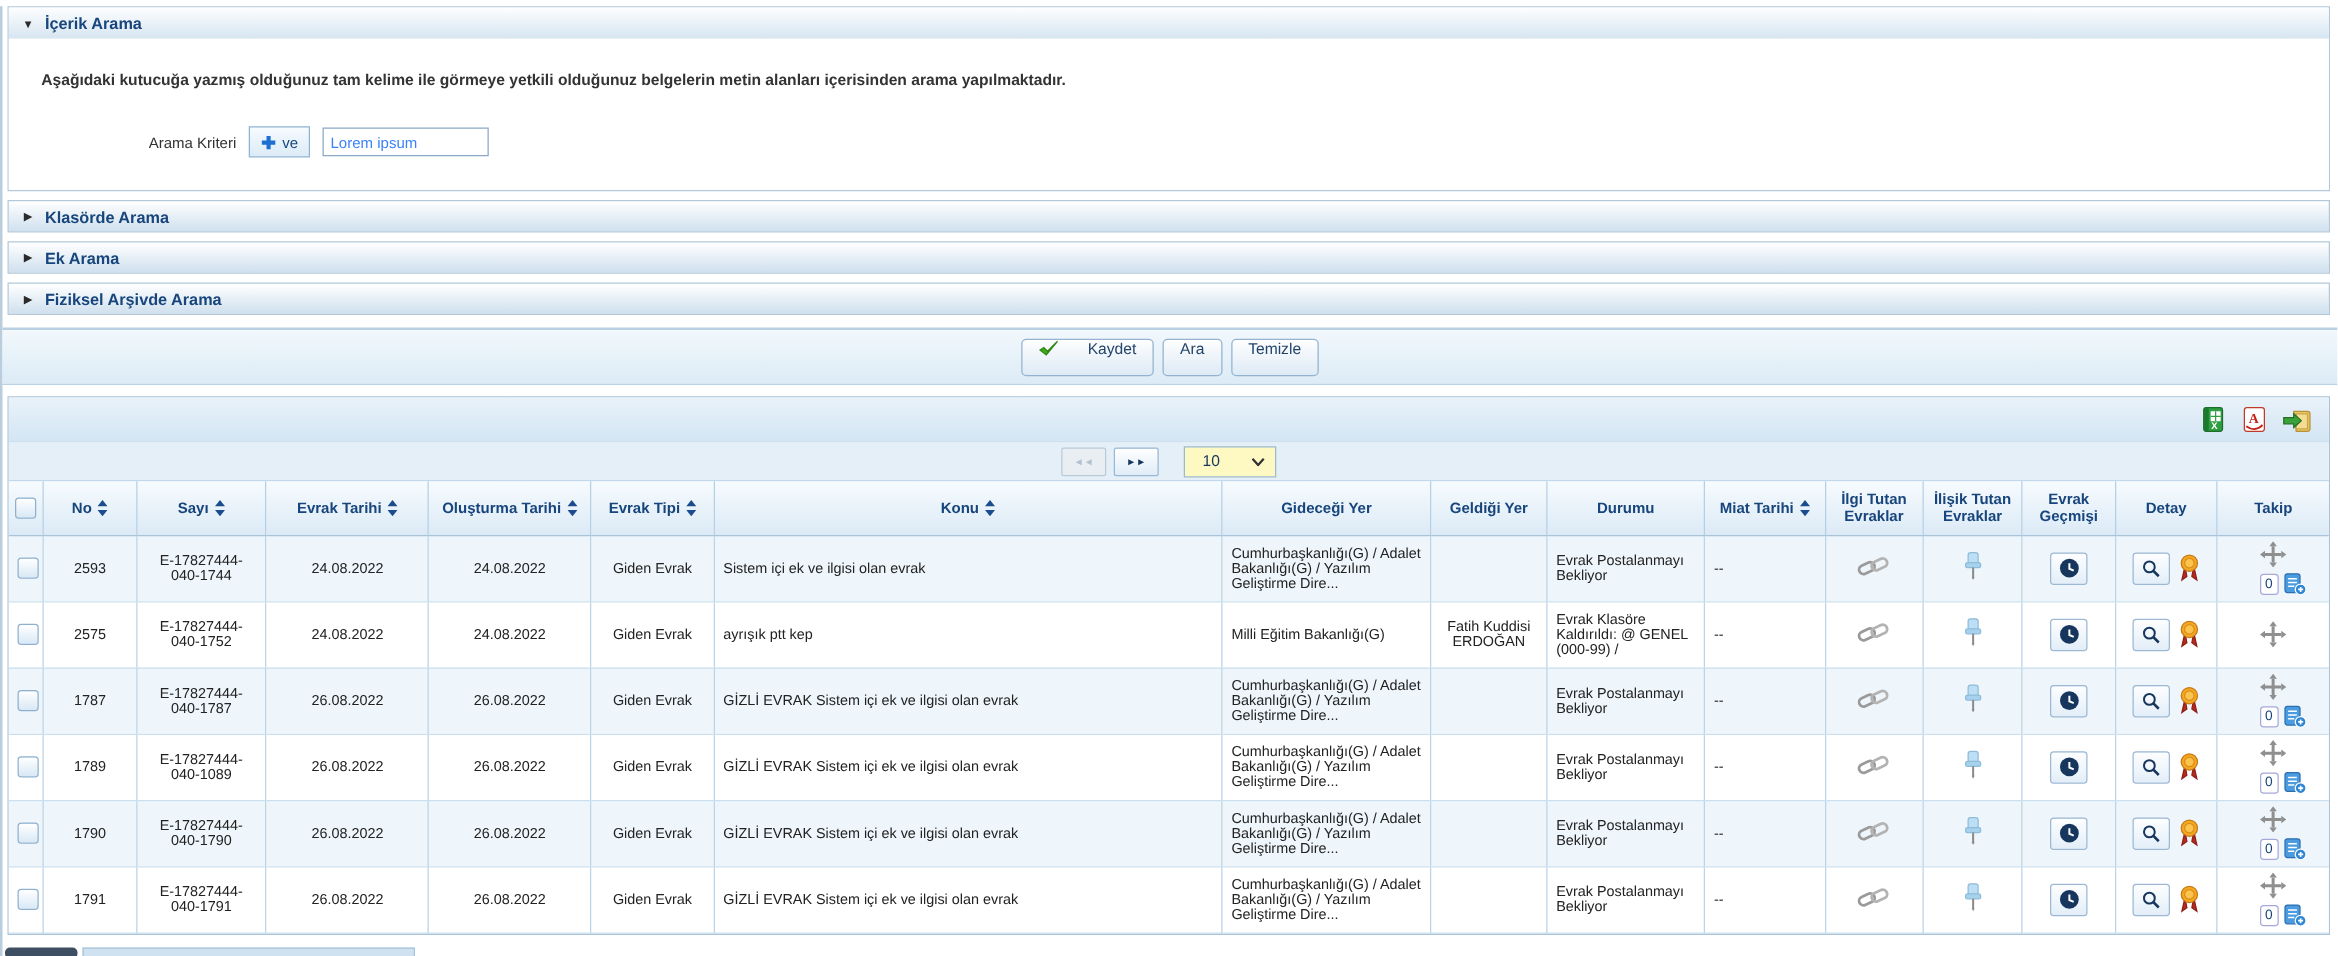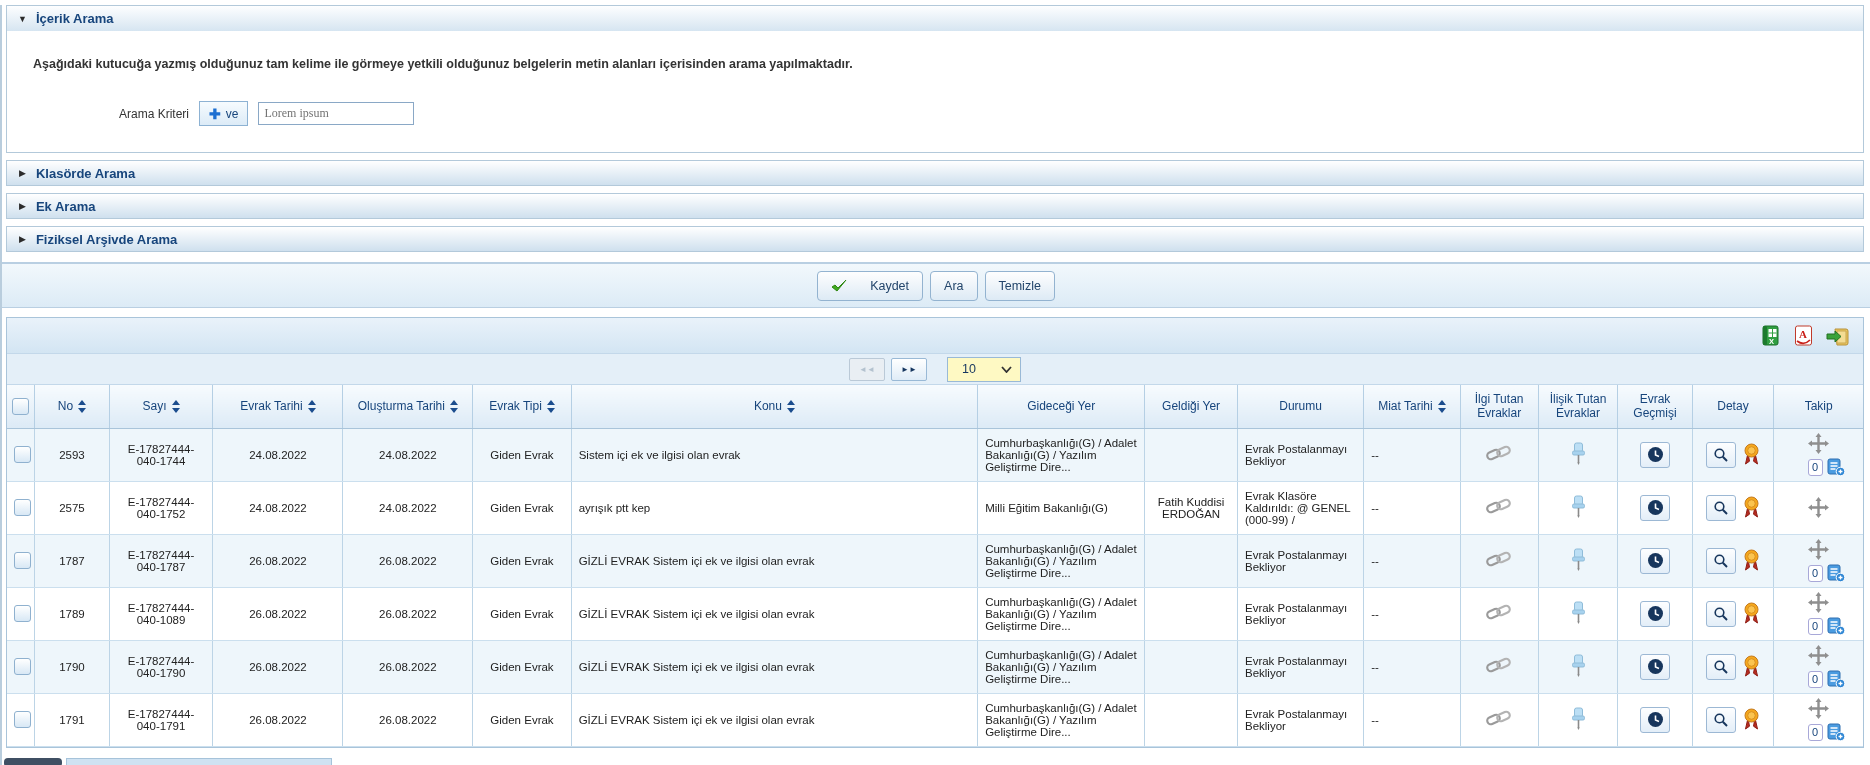--- a/index.html
+++ b/index.html
@@ -14,51 +14,51 @@
   .acc-title { color:#17457c; font-weight:bold; font-size:13px; }
   .tri { font-size:9px; color:#2b2b2b; }
   .panel-body { padding:26px 14px 22px 26px; background:#fff; }
   .desc { font-size:12.5px; font-weight:bold; color:#333; }
   .form-row { display:flex; align-items:center; margin:30px 0 4px 64px; gap:10px; }
   .form-label { font-size:12px; color:#333; width:92px; text-align:right; }
   .mini-btn { display:flex; align-items:center; gap:5px; height:25px; padding:0 9px;
     border:1px solid #8db2d3; background:linear-gradient(#f6fbfe,#dcebf7);
     color:#17457c; font-size:12px; cursor:pointer; }
   .plus { color:#1d6fd1; font-weight:bold; font-size:14px; line-height:1; }
-  .txt-input { width:156px; height:23px; border:1px solid #8aa8c6; padding:0 5px;
-    font-size:12px; color:#737373; font-family:Liberation Serif, serif; }
+  .txt-input { width:133px; height:23px; border:1px solid #8aa8c6; padding:0 5px;
+    font-size:12px; color:#3b82f6; font-family:Liberation Sans, sans-serif; }
   .collapsed-bar { margin:7px 6px 0 4px; height:26px; border:1px solid #b3c9da;
     display:flex; align-items:center; gap:10px; padding-left:12px;
     background:linear-gradient(#ffffff,#cfe0ee); cursor:pointer; }
 
   
   .btn-strip { margin-top:10px; height:46px; border-top:2px solid #b9cfe2; border-bottom:1px solid #b9cfe2;
     background:linear-gradient(#f2f8fc,#dcebf6); display:flex; align-items:center; justify-content:center; gap:7px; }
-  .btn { display:flex; align-items:center; gap:22px; height:30px; padding:0 13px;
+  .btn { display:flex; align-items:flex-start; gap:22px; height:30px; padding:0 13px;
     border:1px solid #93b3d0; border-radius:4px; background:linear-gradient(#fefefe,#ddeaf5);
     color:#23456b; font-size:12.5px; cursor:pointer; }
 
   
   .grid-wrap { margin:9px 6px 0 4px; border:1px solid #a9c4da; }
   .grid-toolbar { height:36px; background:linear-gradient(#e9f2fa,#d3e5f3); border-bottom:1px solid #c3d8ea;
     display:flex; align-items:center; justify-content:flex-end; gap:12px; padding-right:14px; }
   .icon-btn { background:none; border:none; cursor:pointer; padding:0; line-height:0; }
   .pager-row { height:31px; background:#e4eff8; border-bottom:1px solid #c3d8ea;
     display:flex; align-items:center; justify-content:center; gap:6px; }
   .pg-btn { width:36px; height:23px; border:1px solid #99b9d6; border-radius:2px;
     background:linear-gradient(#ffffff,#dfecf7); font-size:8px; letter-spacing:0;
     color:#16365f; cursor:pointer; }
   .pg-btn.disabled { color:#b4c2cf; background:#e9eef3; border-color:#bac9d7; cursor:default; }
   .pg-select { width:74px; height:25px; border:1px solid #99b9d6; background:#fef9c3;
     display:flex; align-items:center; justify-content:space-between; padding:0 8px 0 14px;
     font-size:12.5px; color:#16365f; cursor:pointer; margin-left:14px; }
 
   
   table { width:100%; border-collapse:collapse; table-layout:fixed; }
-  th { background:linear-gradient(#f7fbfe,#dceaf6); color:#17457c; font-size:12px; font-weight:normal;
+  th { background:linear-gradient(#f7fbfe,#dceaf6); color:#17457c; font-size:12px; font-weight:bold;
     border-right:1px solid #b5cfe4; border-bottom:1px solid #a9c4da; height:43px; padding:3px 2px;
     text-align:center; vertical-align:middle; }
   th:last-child { border-right:none; }
   .th-inner { display:flex; align-items:center; justify-content:center; gap:5px; }
   td { border-right:1px solid #bcd4e6; border-bottom:1px solid #cbdfee; height:53px;
     font-size:11.5px; color:#222; padding:4px 7px; text-align:center; vertical-align:middle; }
   td:last-child { border-right:none; }
   tr.odd td { background:#eef6fb; }
   tr.even td { background:#ffffff; }
   td.al { text-align:left; }

